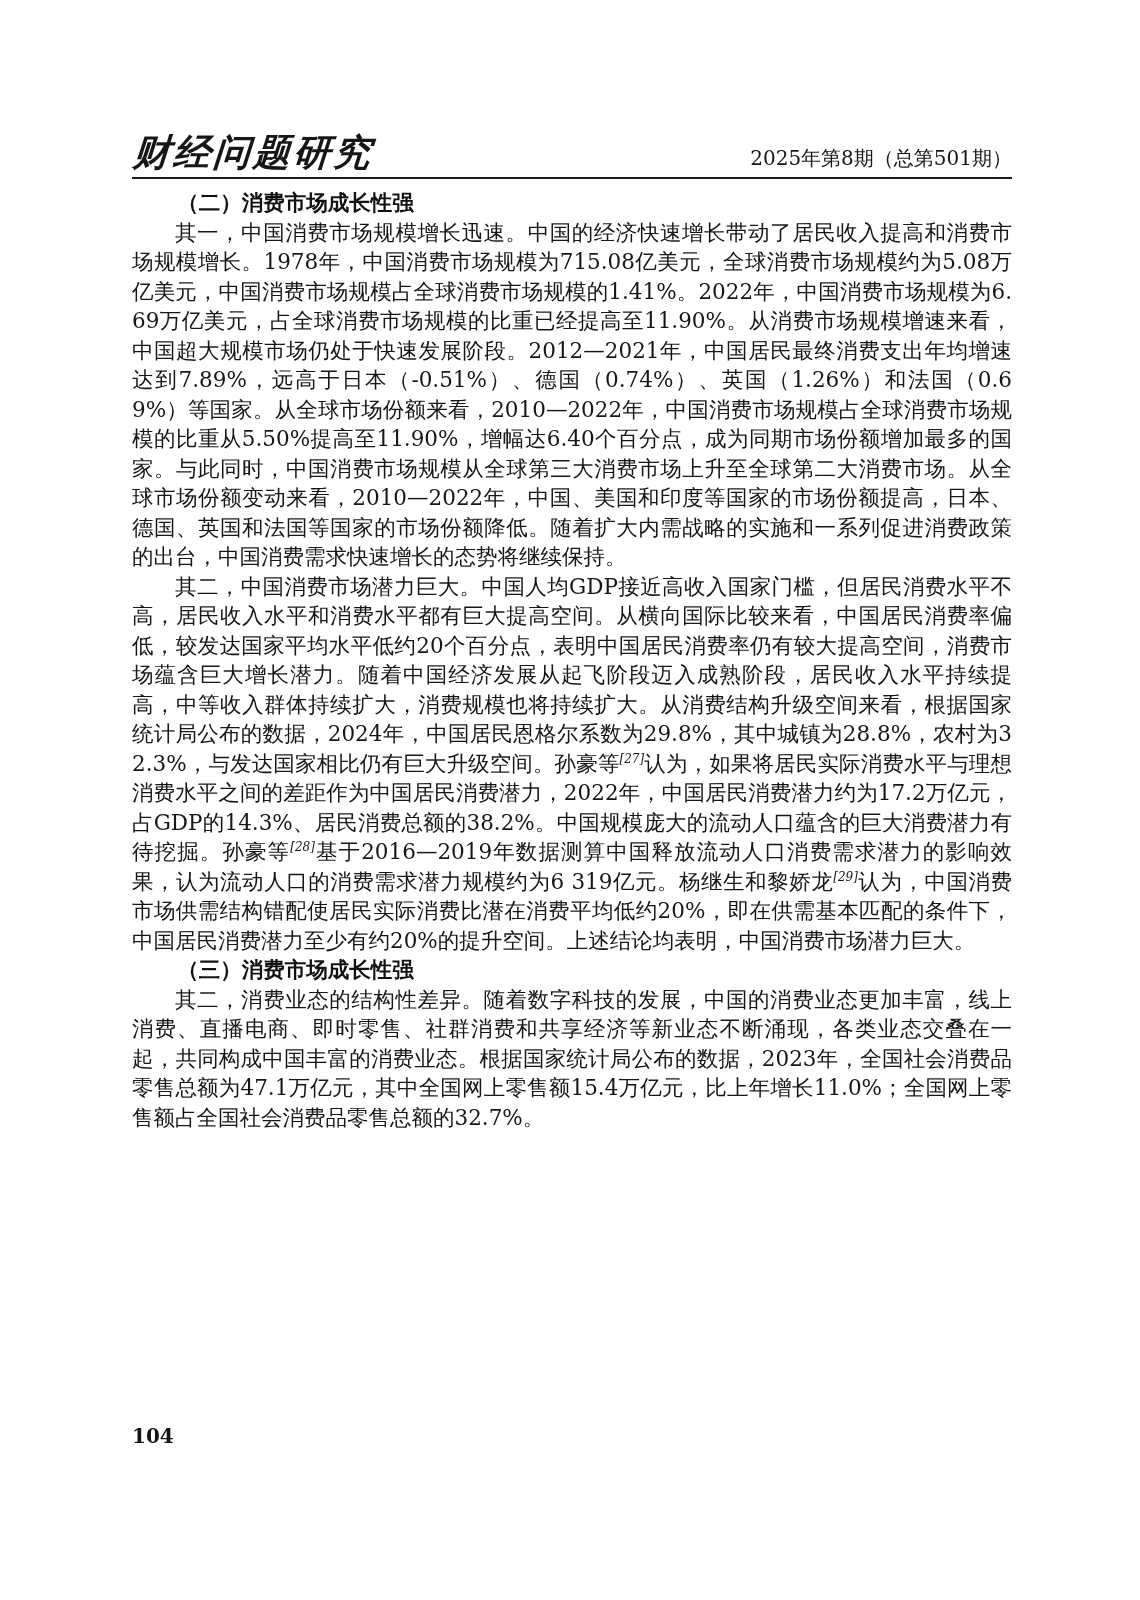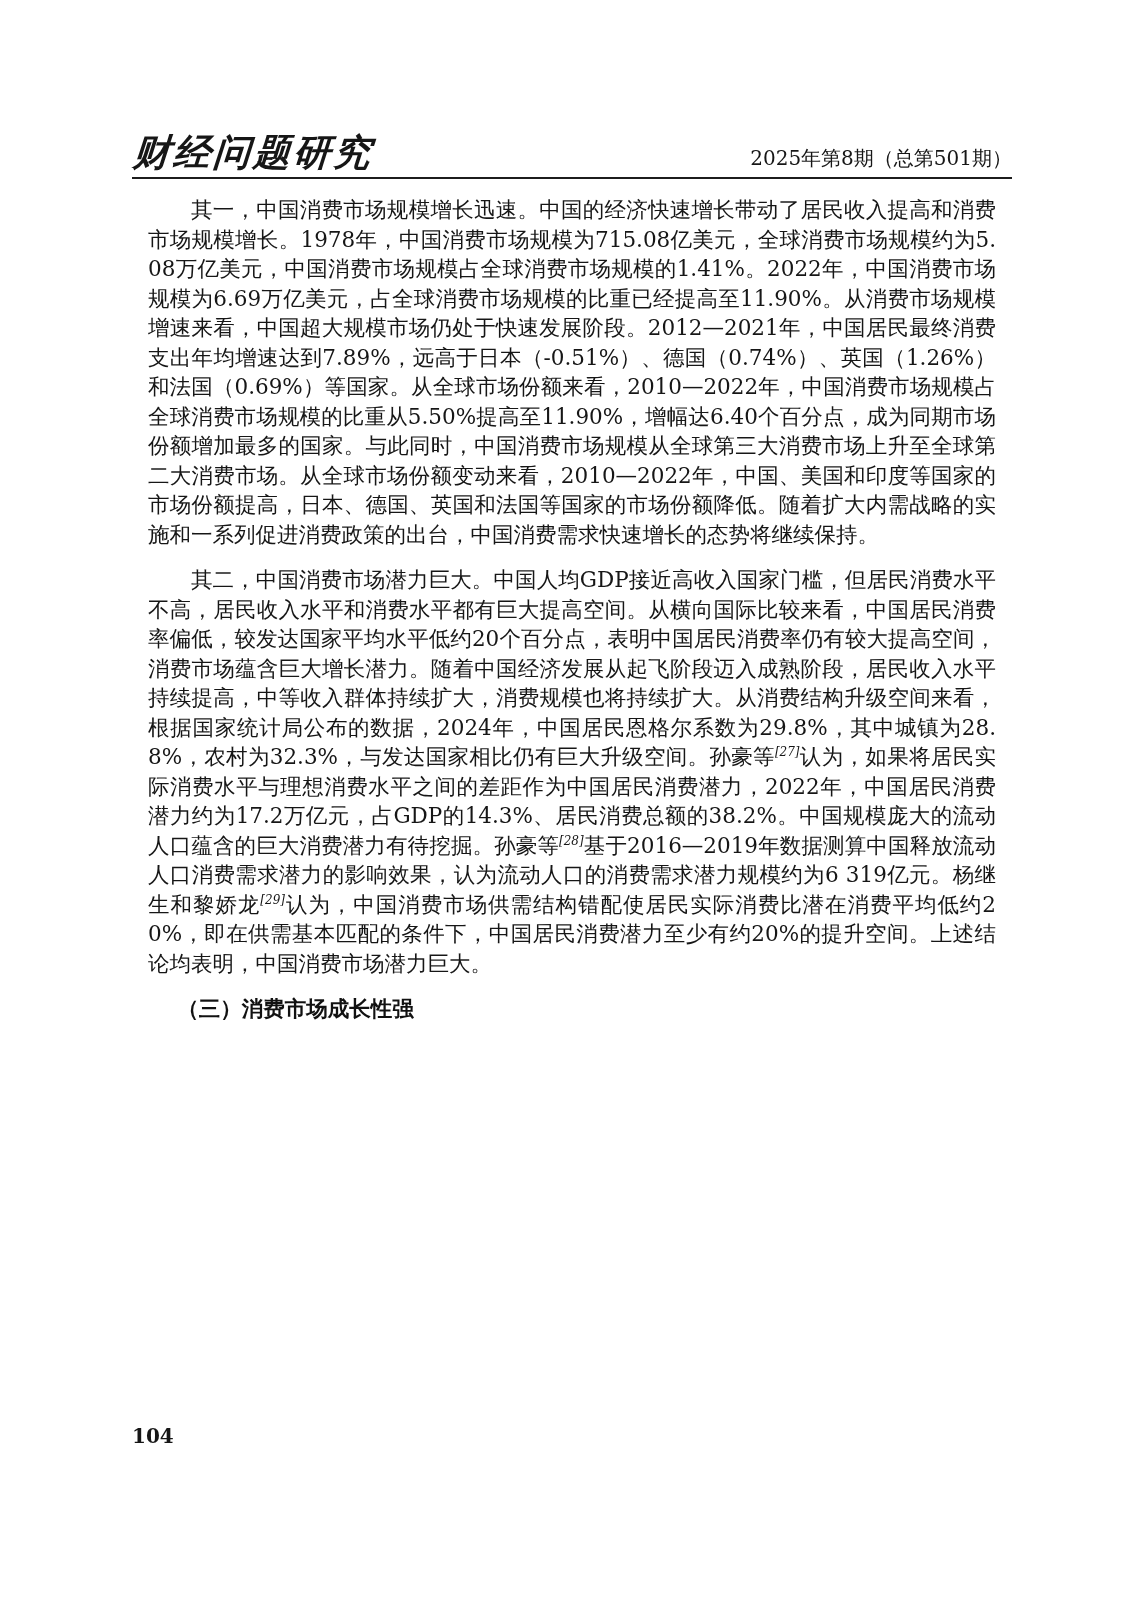--- a/index.html
+++ b/index.html
@@ -53,21 +53,21 @@
   .section-heading {
     margin: 0;
     font-family: "DejaVu Sans", "Liberation Sans", sans-serif;
     font-weight: bold;
     font-size: 21.5px;
     line-height: 29.5px;
     text-indent: 2.1em;
     color: #111;
   }
   .paragraph {
-    margin: 16px;
+    margin: 0;
     font-size: 21.5px;
     line-height: 29.5px;
     text-align: justify;
     text-indent: 2em;
     word-break: break-all;
   }
   .paragraph sup {
     font-size: 12px;
     line-height: 0;
     vertical-align: super;
@@ -86,19 +86,21 @@
 </head>
 <body>
 
 <div class="page">
   <div class="content">
     <div class="header">
       <div class="journal-logo">财经问题研究</div>
       <div class="issue-info">2025年第8期（总第501期）</div>
     </div>
     <div class="article">
+        <h3 class="section-heading">（二）消费市场成长性强</h3>
         <p class="paragraph">其一，中国消费市场规模增长迅速。中国的经济快速增长带动了居民收入提高和消费市场规模增长。1978年，中国消费市场规模为715.08亿美元，全球消费市场规模约为5.08万亿美元，中国消费市场规模占全球消费市场规模的1.41%。2022年，中国消费市场规模为6.69万亿美元，占全球消费市场规模的比重已经提高至11.90%。从消费市场规模增速来看，中国超大规模市场仍处于快速发展阶段。2012—2021年，中国居民最终消费支出年均增速达到7.89%，远高于日本（-0.51%）、德国（0.74%）、英国（1.26%）和法国（0.69%）等国家。从全球市场份额来看，2010—2022年，中国消费市场规模占全球消费市场规模的比重从5.50%提高至11.90%，增幅达6.40个百分点，成为同期市场份额增加最多的国家。与此同时，中国消费市场规模从全球第三大消费市场上升至全球第二大消费市场。从全球市场份额变动来看，2010—2022年，中国、美国和印度等国家的市场份额提高，日本、德国、英国和法国等国家的市场份额降低。随着扩大内需战略的实施和一系列促进消费政策的出台，中国消费需求快速增长的态势将继续保持。</p>
         <p class="paragraph">其二，中国消费市场潜力巨大。中国人均GDP接近高收入国家门槛，但居民消费水平不高，居民收入水平和消费水平都有巨大提高空间。从横向国际比较来看，中国居民消费率偏低，较发达国家平均水平低约20个百分点，表明中国居民消费率仍有较大提高空间，消费市场蕴含巨大增长潜力。随着中国经济发展从起飞阶段迈入成熟阶段，居民收入水平持续提高，中等收入群体持续扩大，消费规模也将持续扩大。从消费结构升级空间来看，根据国家统计局公布的数据，2024年，中国居民恩格尔系数为29.8%，其中城镇为28.8%，农村为32.3%，与发达国家相比仍有巨大升级空间。孙豪等<sup>[27]</sup>认为，如果将居民实际消费水平与理想消费水平之间的差距作为中国居民消费潜力，2022年，中国居民消费潜力约为17.2万亿元，占GDP的14.3%、居民消费总额的38.2%。中国规模庞大的流动人口蕴含的巨大消费潜力有待挖掘。孙豪等<sup>[28]</sup>基于2016—2019年数据测算中国释放流动人口消费需求潜力的影响效果，认为流动人口的消费需求潜力规模约为6 319亿元。杨继生和黎娇龙<sup>[29]</sup>认为，中国消费市场供需结构错配使居民实际消费比潜在消费平均低约20%，即在供需基本匹配的条件下，中国居民消费潜力至少有约20%的提升空间。上述结论均表明，中国消费市场潜力巨大。</p>
         <h3 class="section-heading">（三）消费市场成长性强</h3>
+        <p class="paragraph">其二，消费业态的结构性差异。随着数字科技的发展，中国的消费业态更加丰富，线上消费、直播电商、即时零售、社群消费和共享经济等新业态不断涌现，各类业态交叠在一起，共同构成中国丰富的消费业态。根据国家统计局公布的数据，2023年，全国社会消费品零售总额为47.1万亿元，其中全国网上零售额15.4万亿元，比上年增长11.0%；全国网上零售额占全国社会消费品零售总额的32.7%。</p>
       </div>
   </div>
   <div class="page-number">104</div>
 </div>
 
 </body></html>

